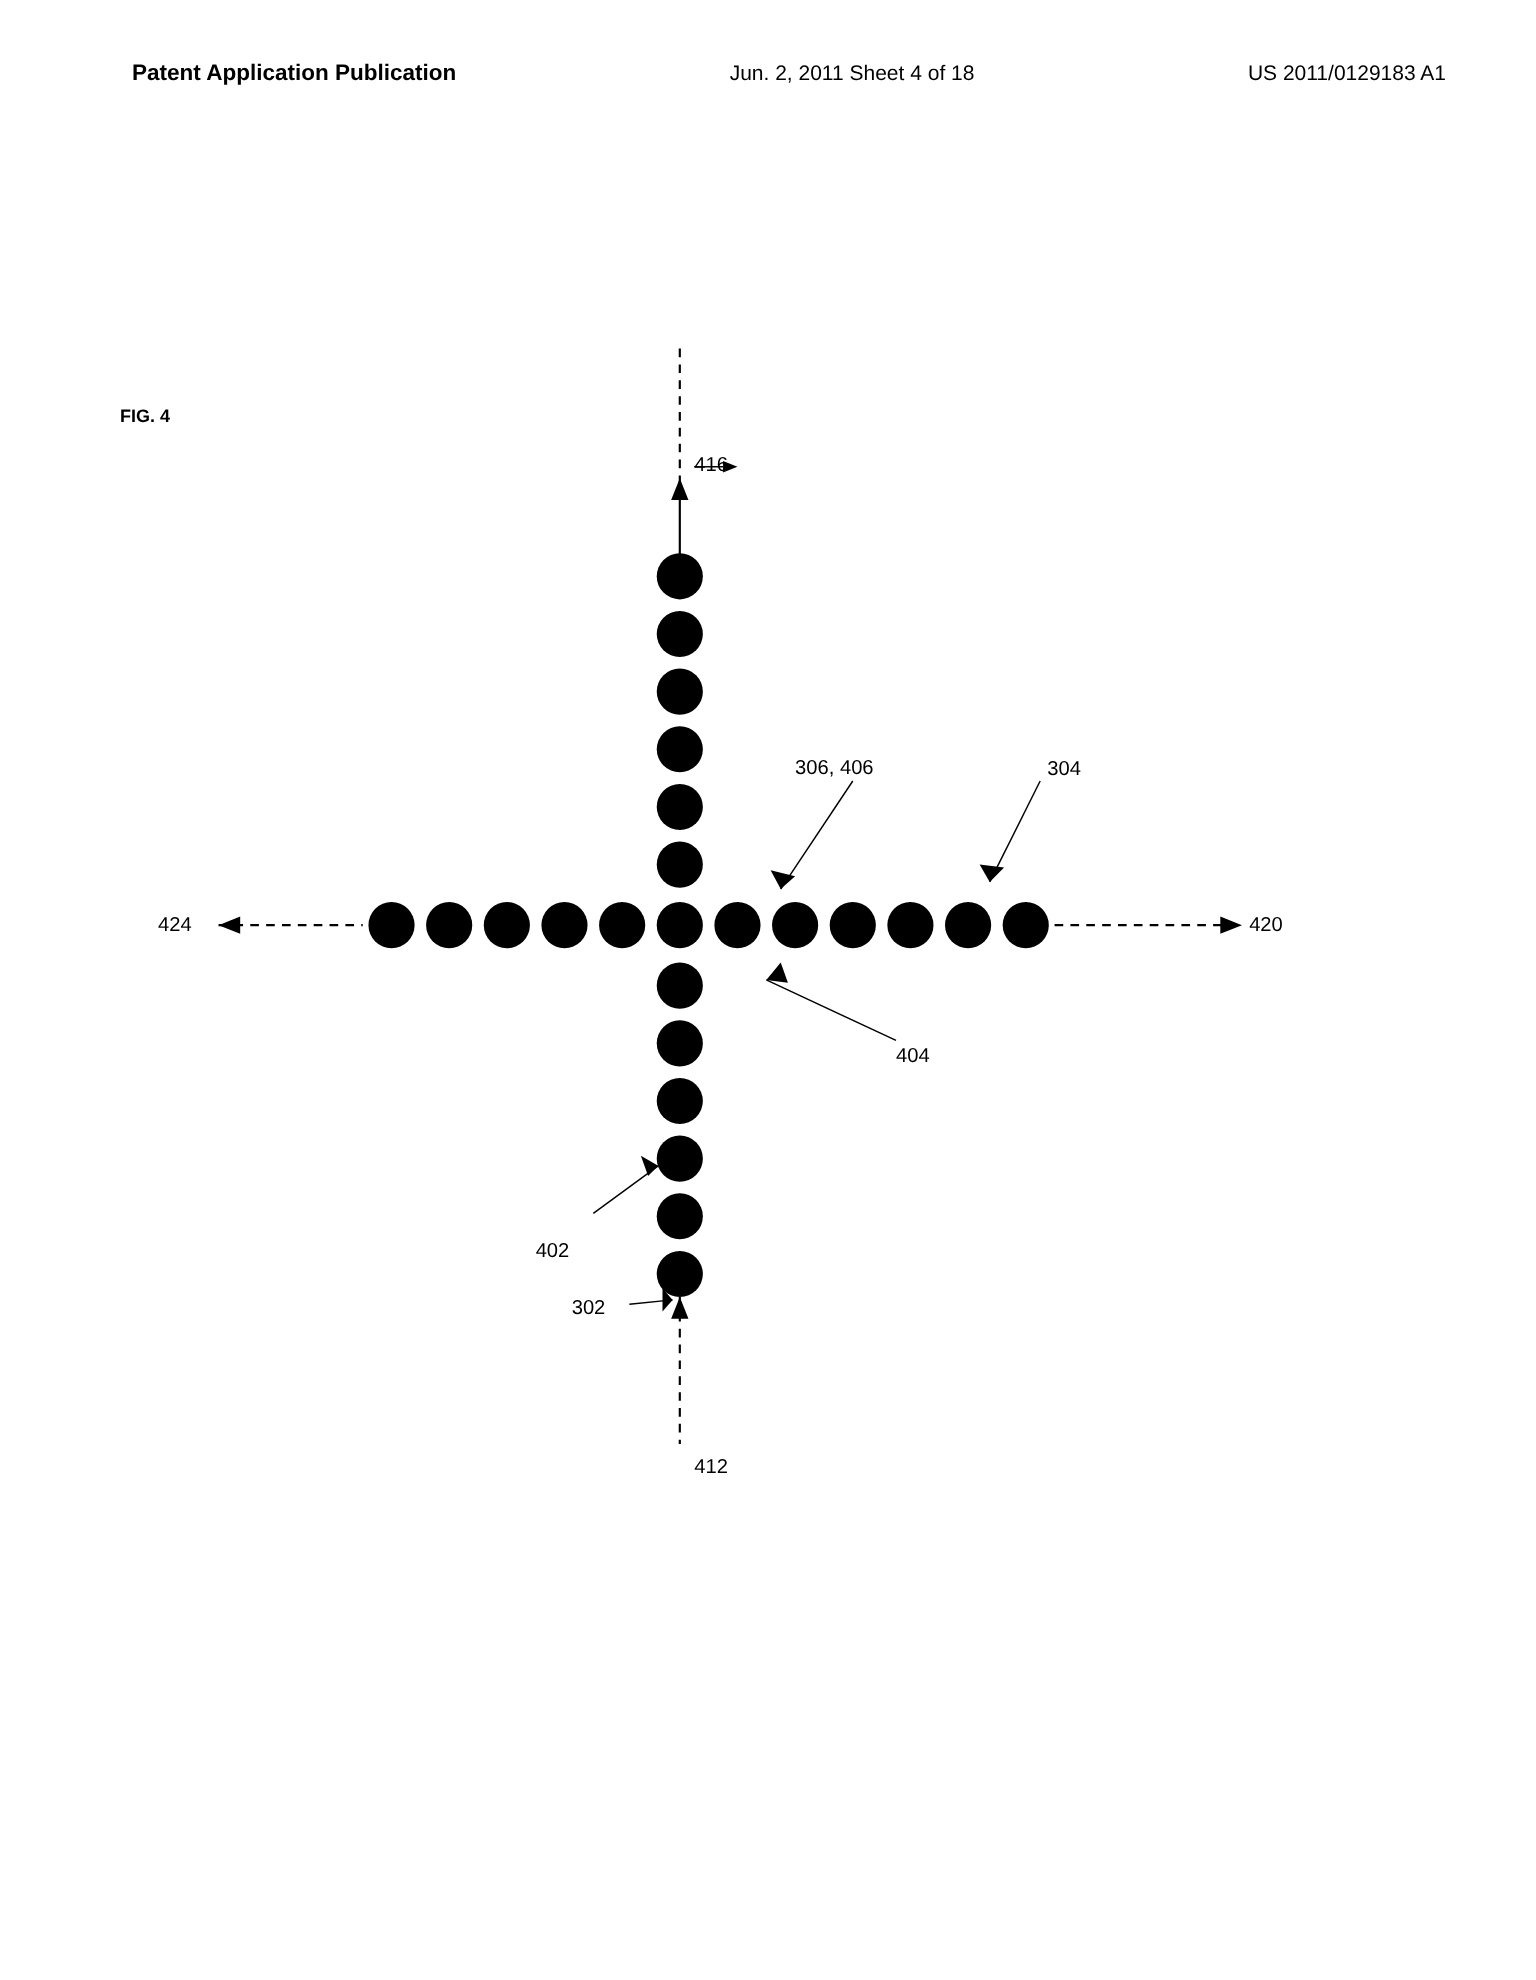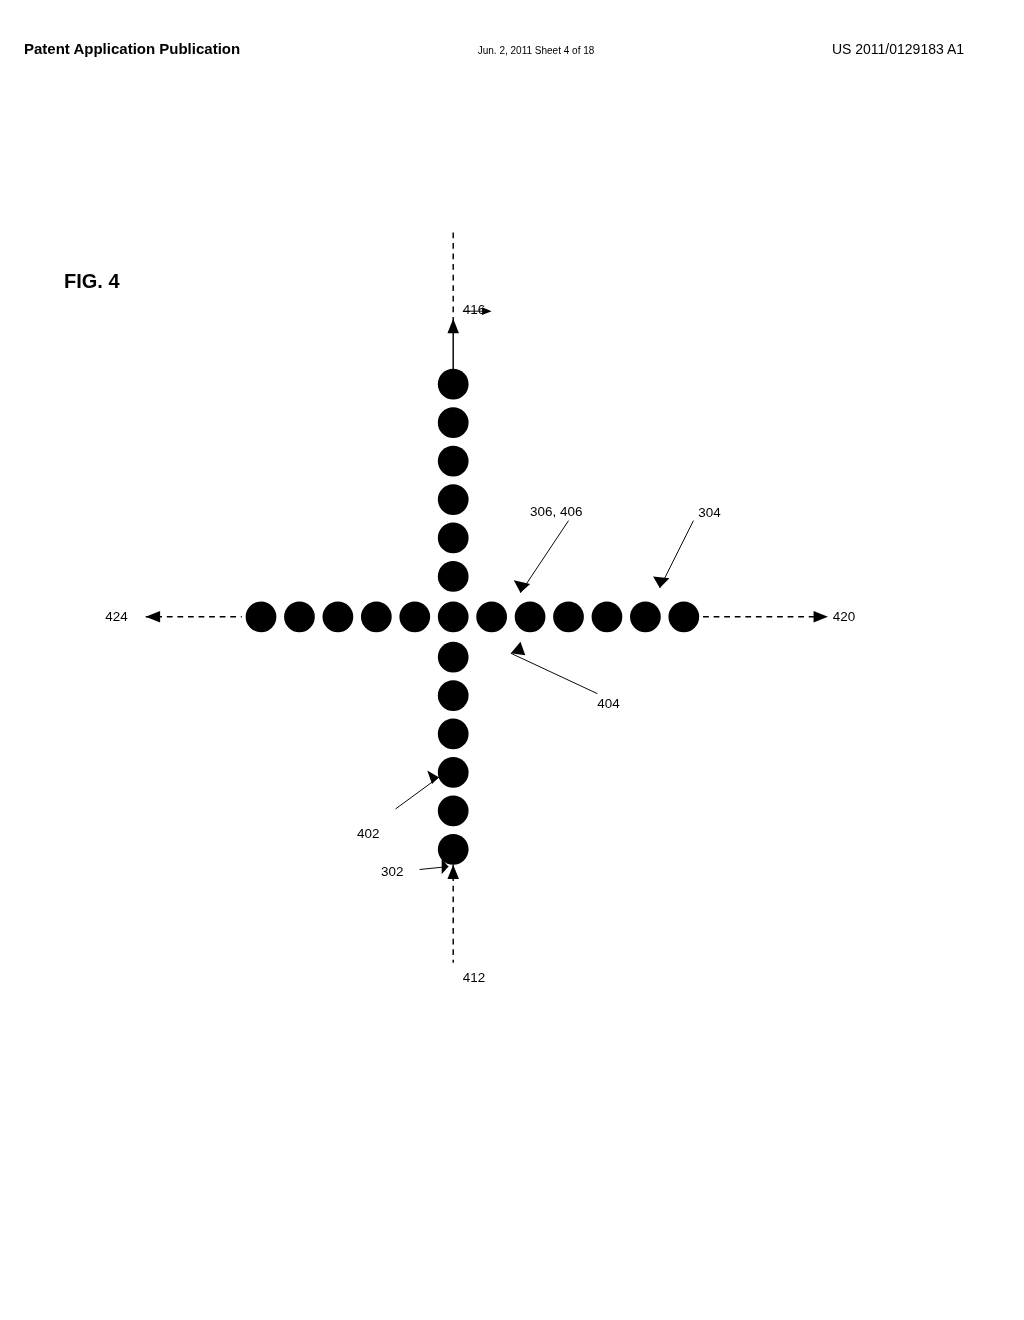--- a/index.html
+++ b/index.html
@@ -8,39 +8,39 @@
       height: 1320px;
       background: #ffffff;
       font-family: Arial, sans-serif;
       position: relative;
       overflow: hidden;
     }
     .header {
       display: flex;
       justify-content: space-between;
       align-items: baseline;
-      padding: 40px 60px 20px 24px;
+      padding: 40px 60px 20px 88px;
       border-bottom: none;
       text-align: center;
     }
     .header-left {
       font-size: 15px;
       font-weight: bold;
     }
     .header-center {
-      font-size: 10px;
+      font-size: 14px;
     }
     .header-right {
       font-size: 14px;
     }
     .fig-label {
       position: absolute;
-      left: 64px;
+      left: 80px;
       top: 270px;
-      font-size: 20px;
+      font-size: 12px;
       font-weight: bold;
       writing-mode: horizontal-tb;
     }
     .diagram-area {
       position: absolute;
       top: 160px;
       left: 0;
       width: 1024px;
       height: 1000px;
       padding-left: 40px;

